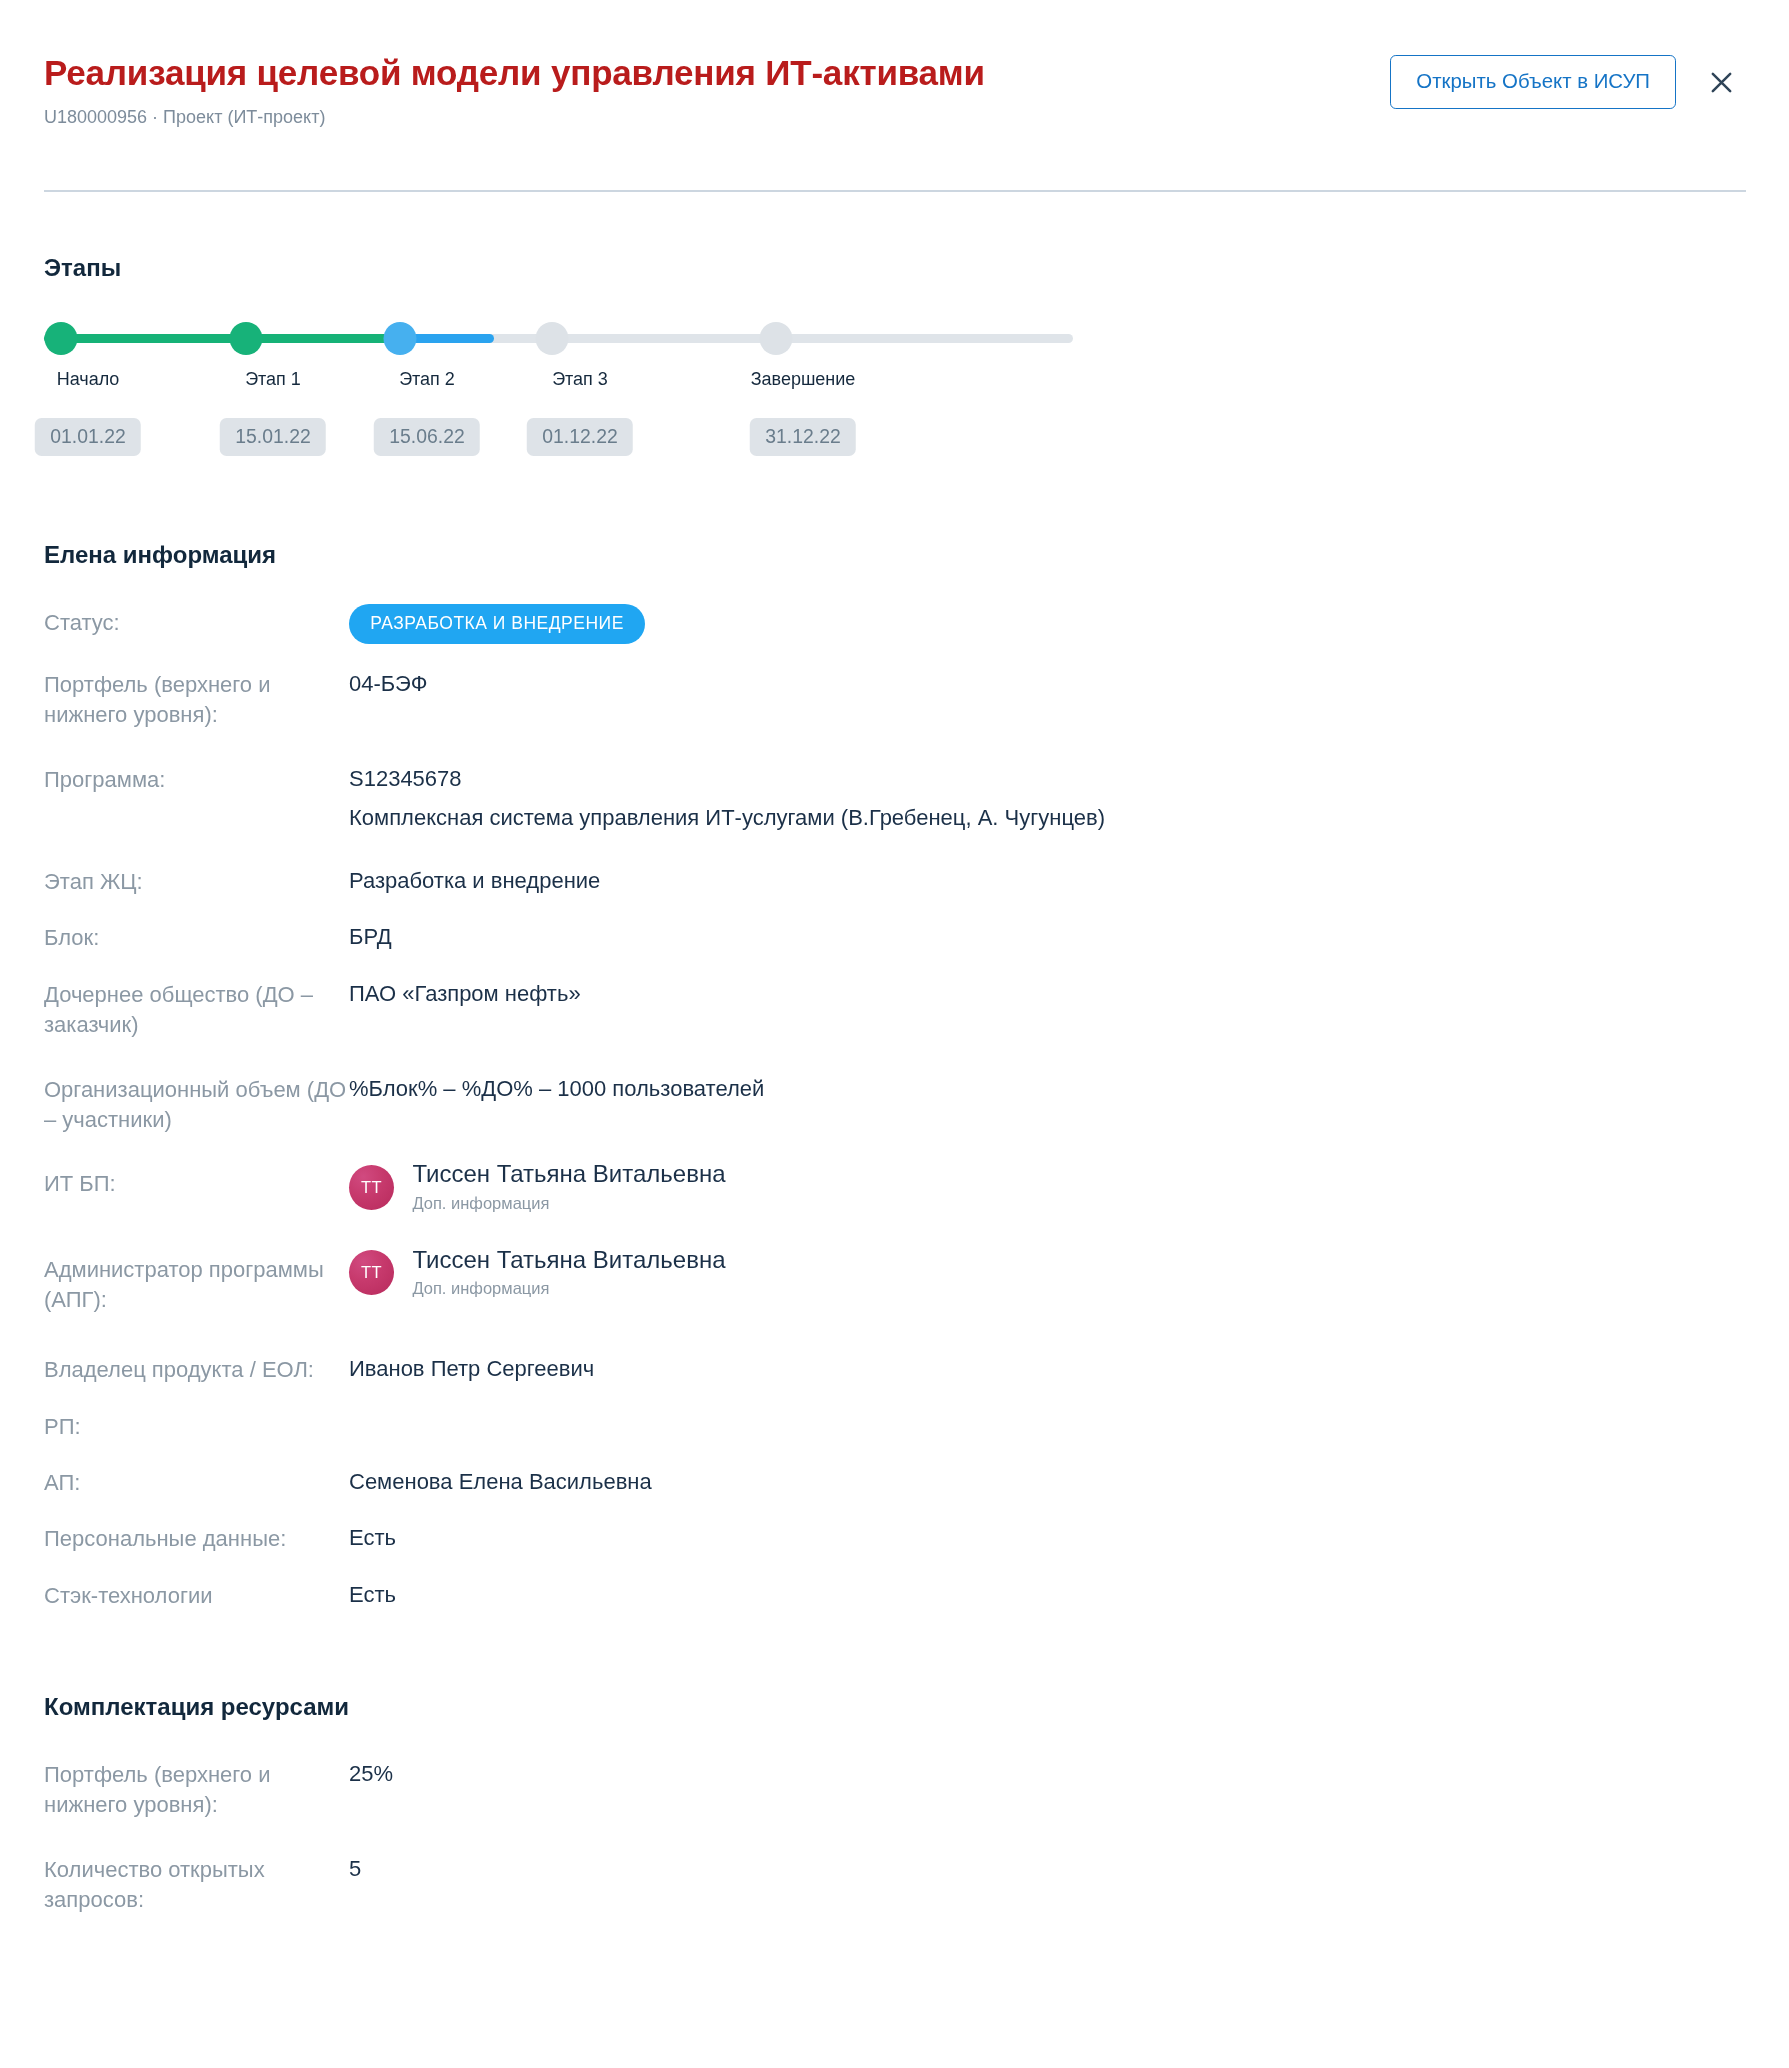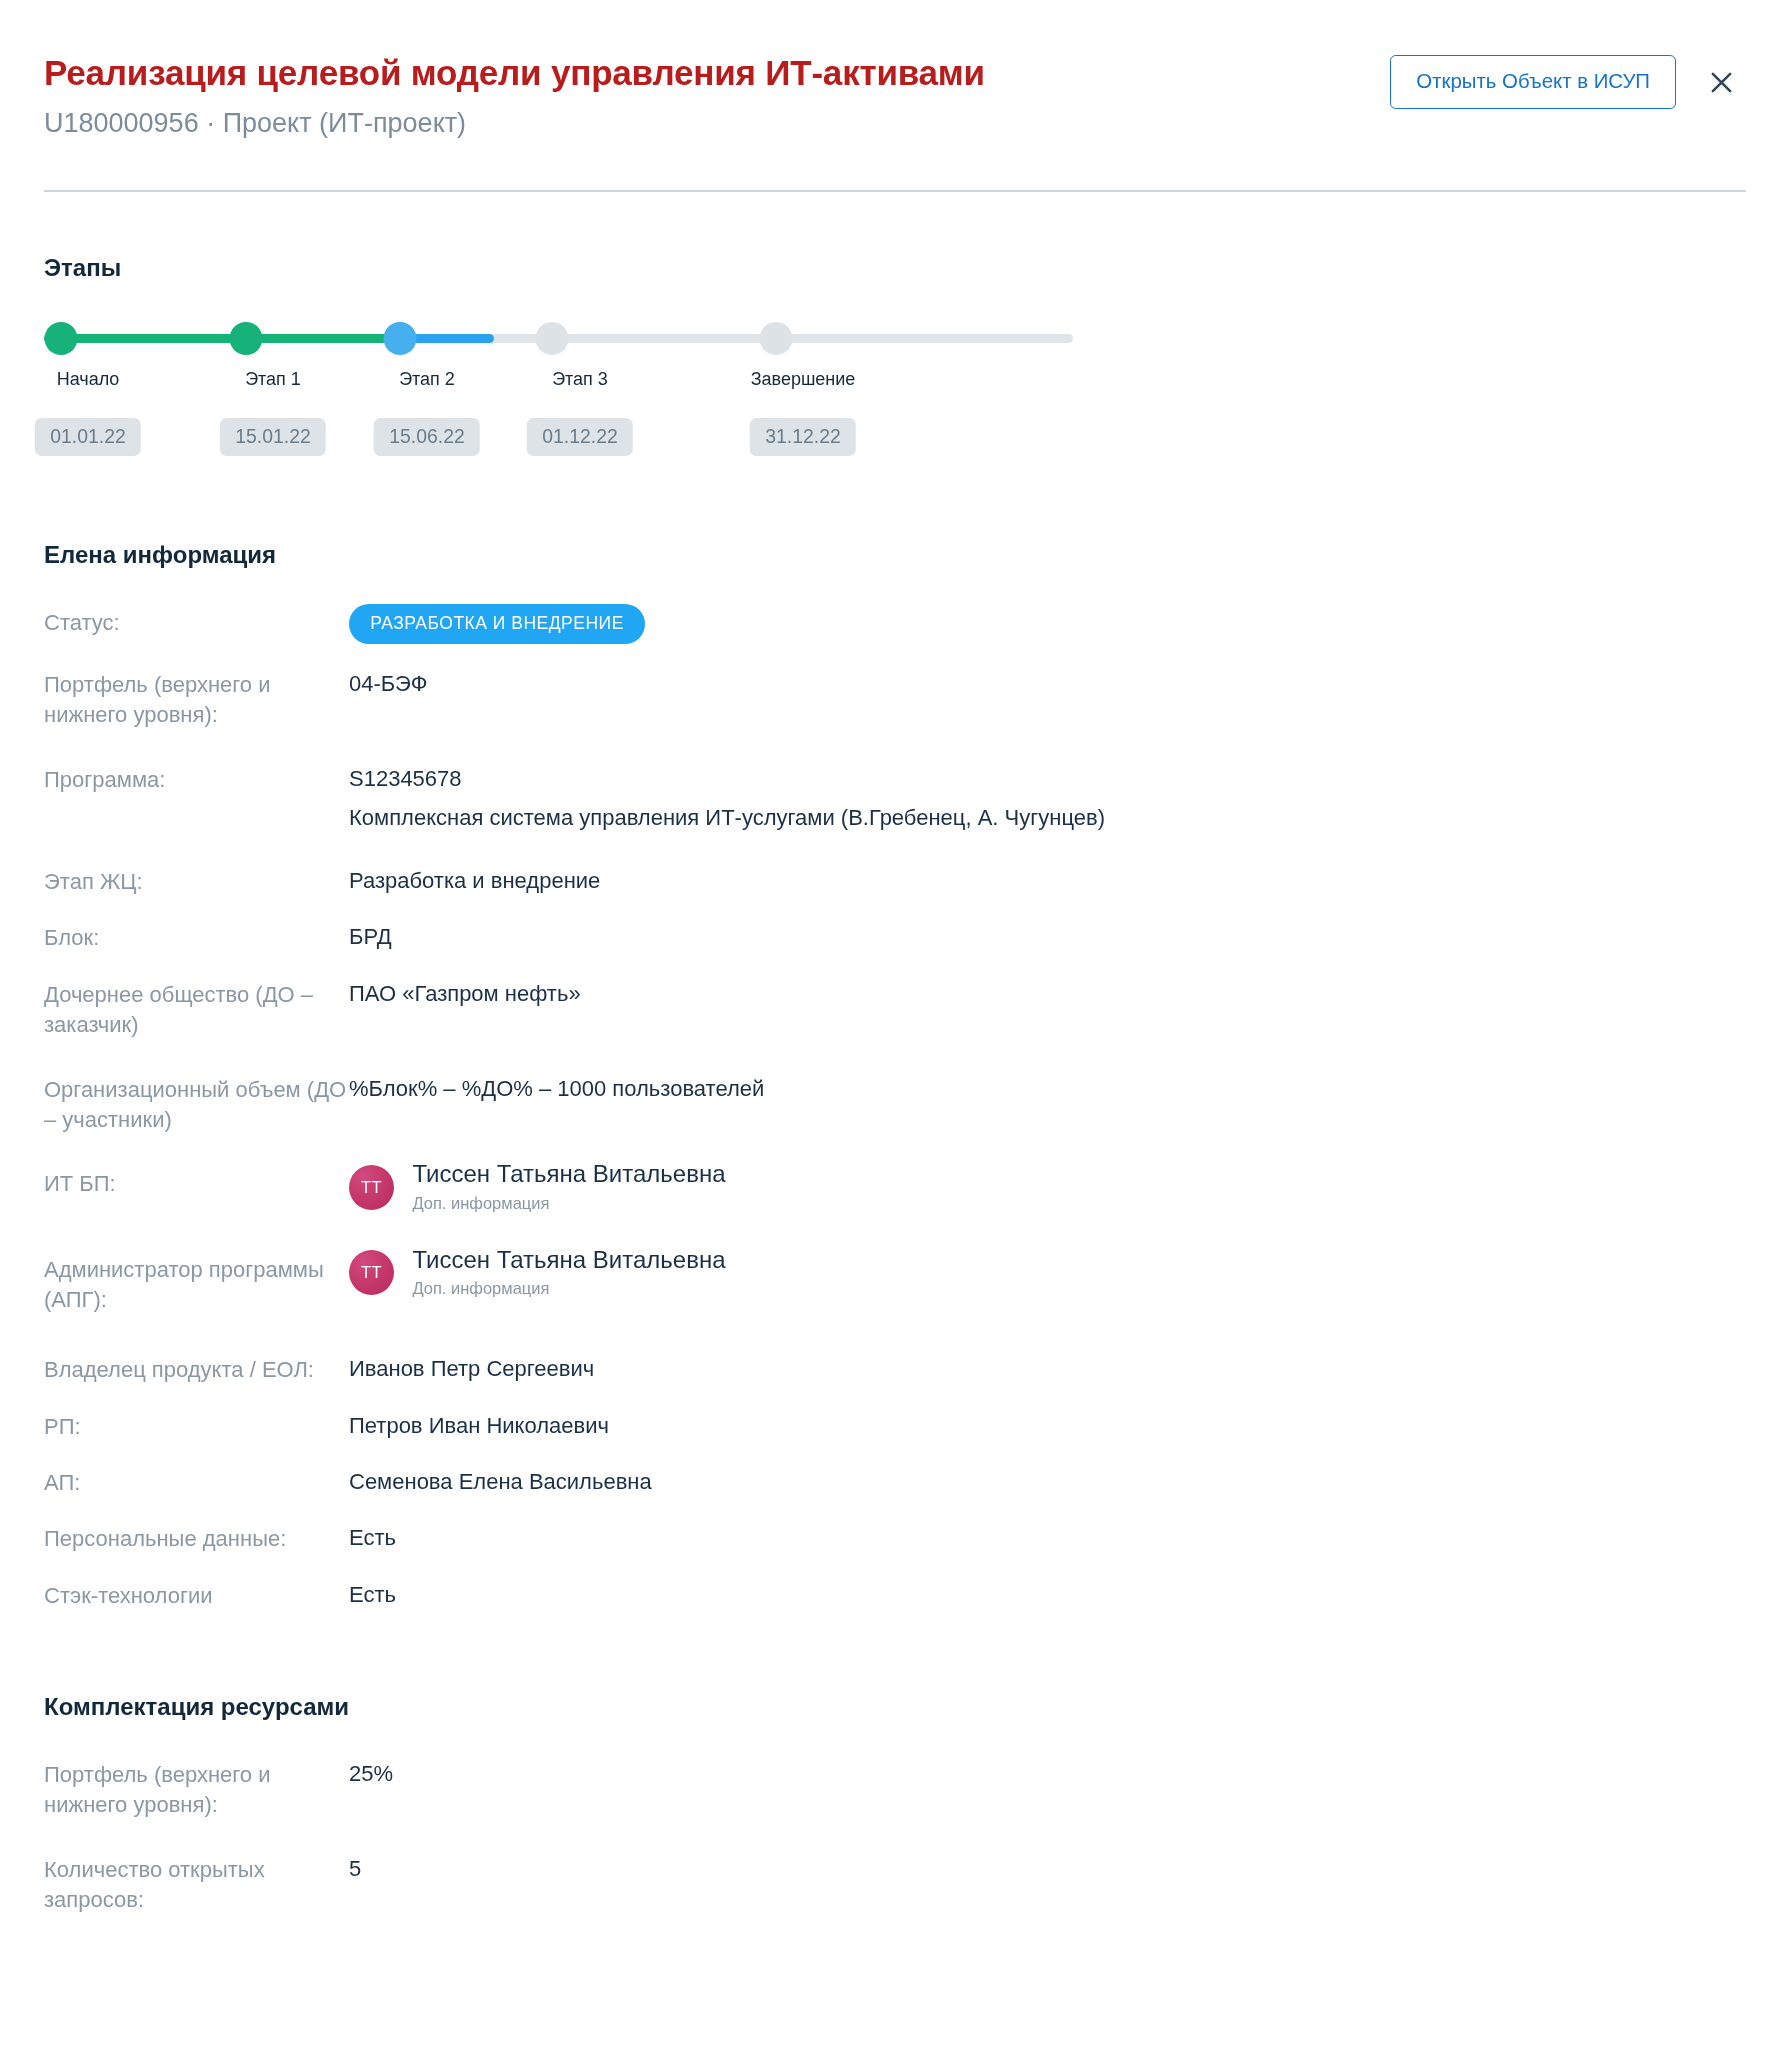--- a/index.html
+++ b/index.html
@@ -34,21 +34,21 @@
   .header-left { padding-top: 3.9px; }
   .page-title {
     font-size: 35px;
     font-weight: 700;
     color: #b91c1c;
     line-height: 1.24;
     letter-spacing: -0.2px;
   }
   .page-subtitle {
     margin-top: 11.6px;
-    font-size: 27px;
+    font-size: 18px;
     font-weight: 400;
     color: #7d8c9b;
     line-height: 1.3;
   }
   .header-actions {
     display: flex;
     align-items: center;
     gap: 25px;
     padding-top: 7.8px;
   }
@@ -380,21 +380,20 @@
         </div>
       </div>
 
       <div class="info-row">
         <div class="info-label">Владелец продукта / ЕОЛ:</div>
         <div class="info-value">Иванов Петр Сергеевич</div>
       </div>
 
       <div class="info-row">
         <div class="info-label">РП:</div>
-        <div class="info-value">Петров Иван Николаевич</div>
       </div>
 
       <div class="info-row">
         <div class="info-label">АП:</div>
         <div class="info-value">Семенова Елена Васильевна</div>
       </div>
 
       <div class="info-row">
         <div class="info-label">Персональные данные:</div>
         <div class="info-value">Есть</div>

